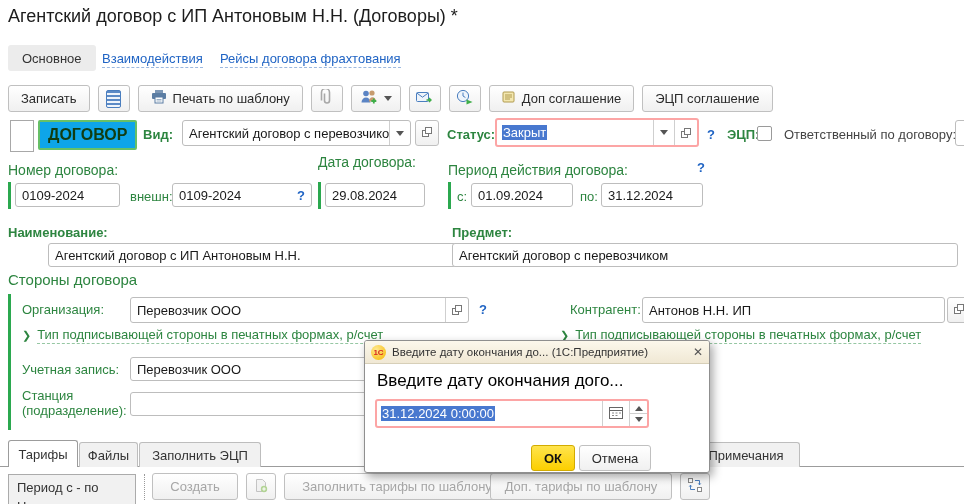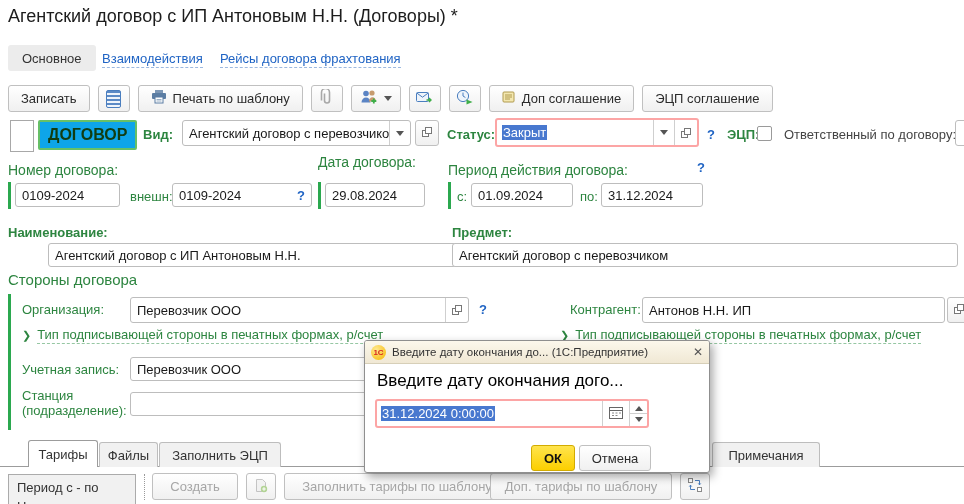--- a/index.html
+++ b/index.html
@@ -27,21 +27,21 @@
   .help{color:#2064c4;font-weight:bold;cursor:pointer;}
   .glink{color:#2d8540;cursor:pointer;white-space:nowrap;}
   .glink .t{border-bottom:1px dashed #96c7a3;padding-bottom:1px;}
   .chev{color:#2d8540;font-size:11px;margin-right:6px;}
   .bar{position:absolute;width:3px;background:#2ba84f;}
   .sel{background:#4878cf;color:#fff;padding:0 1px;}
   .focusbox{border:2px solid #fca5a5;border-radius:3px;background:#fff;display:flex;
        align-items:stretch;box-sizing:border-box;overflow:hidden;}
   .tab2{position:absolute;top:442px;height:25px;background:#f1f1f1;border:1px solid #bdbdbd;
        border-bottom:none;border-radius:3px 3px 0 0;display:flex;align-items:center;
-       justify-content:center;font-size:13px;color:#333;box-sizing:border-box;z-index:2;cursor:pointer;margin-left:20px;}
+       justify-content:center;font-size:13px;color:#333;box-sizing:border-box;z-index:2;cursor:pointer;}
   .tab2.act{top:440px;height:27px;background:#fff;border-color:#9c9c9c;z-index:3;}
   .tabline{position:absolute;left:0;top:466px;width:964px;height:0;border-top:1px solid #9c9c9c;z-index:1;}
   .maintab{display:inline-flex;align-items:center;height:26px;padding:0 14px;background:#ececec;
        border-radius:3px;color:#333;cursor:pointer;}
   .hdrcell{background:#f1f1f1;border:1px solid #ababab;color:#333;padding:3px 8px;line-height:19px;
        box-sizing:border-box;overflow:hidden;cursor:pointer;}
   .dotsep{border-left:1px dotted #9a9a9a;width:0;height:26px;}
   .badge{display:inline-flex;align-items:center;background:#0ea5e9;border:2px solid #67c067;
        border-radius:2px;padding:1px 8px;font-weight:bold;font-size:16px;color:#113d11;}
   .cb{width:15px;height:15px;background:#fff;border:1px solid #9a9a9a;border-radius:2px;box-sizing:border-box;}

